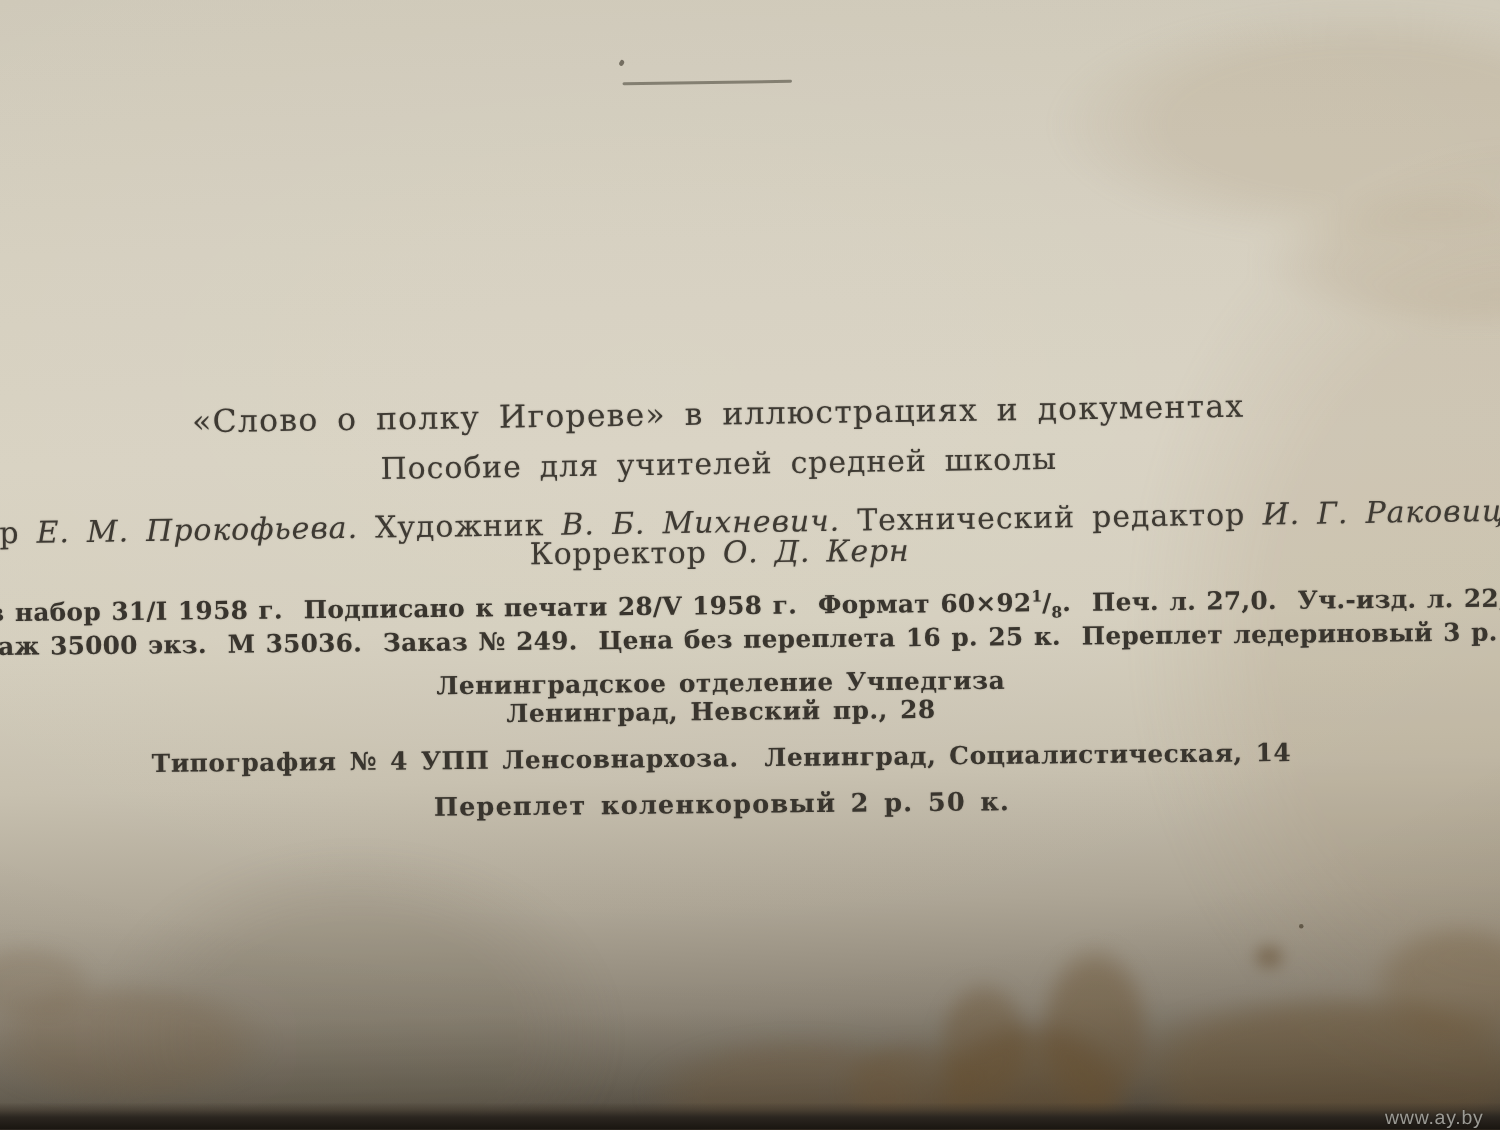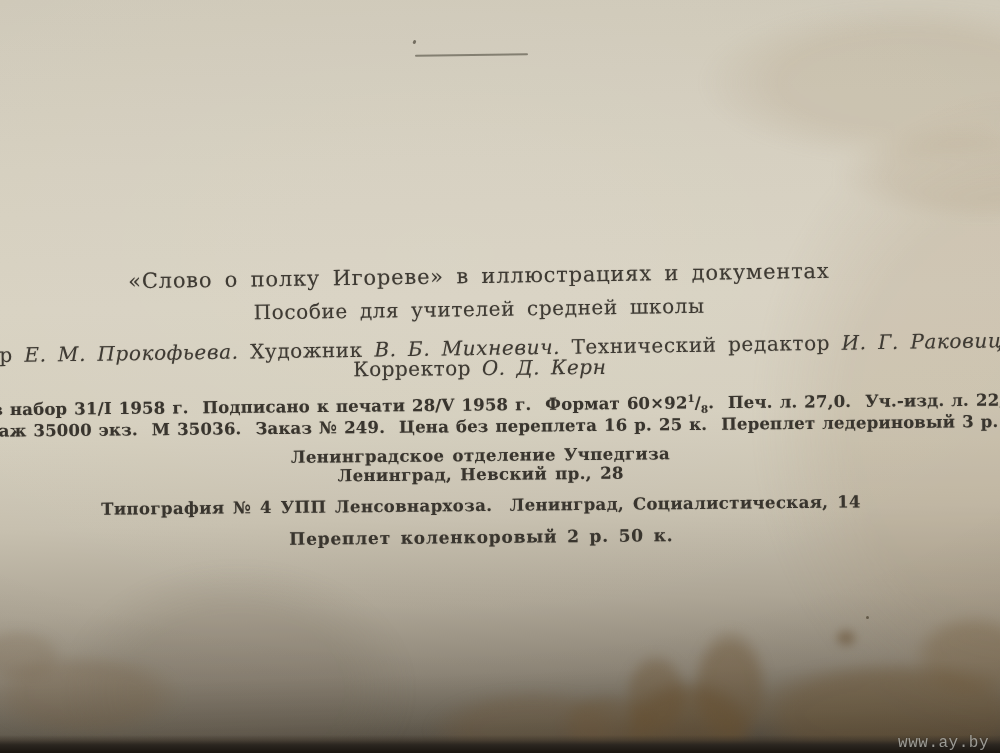--- a/index.html
+++ b/index.html
@@ -88,22 +88,22 @@
   .l-pub1     { top: 446px; font-size: 16.5px; letter-spacing: 0.4px; word-spacing: 2px; }
   .l-pub2     { top: 465px; font-size: 16.5px; letter-spacing: 0.4px; word-spacing: 2px; }
   .l-printer  { top: 496px; font-size: 16.5px; letter-spacing: 0.4px; word-spacing: 2.5px; }
   .l-binding  { top: 527px; font-size: 17px;   letter-spacing: 0.8px; word-spacing: 3px; }
 
   .l-impr1 sup { font-size: 0.62em; vertical-align: super; letter-spacing: 0; }
   .l-impr1 sub { font-size: 0.62em; vertical-align: sub;   letter-spacing: 0; }
 
   .watermark {
     position: absolute; right: 11px; bottom: 1px;
-    font-family: Liberation Mono, monospace;
-    font-size: 16px; letter-spacing: 0.5px;
+    font-family: Liberation Sans, sans-serif;
+    font-size: 13px; letter-spacing: 0.5px;
     color: rgba(205,205,198,0.72);
     text-shadow: 0 0 1px rgba(0,0,0,0.5);
   }
 </style>
 </head>
 <body>
 
 <div class="photo">
   <div class="paper"></div>
   <div class="stains"></div>

